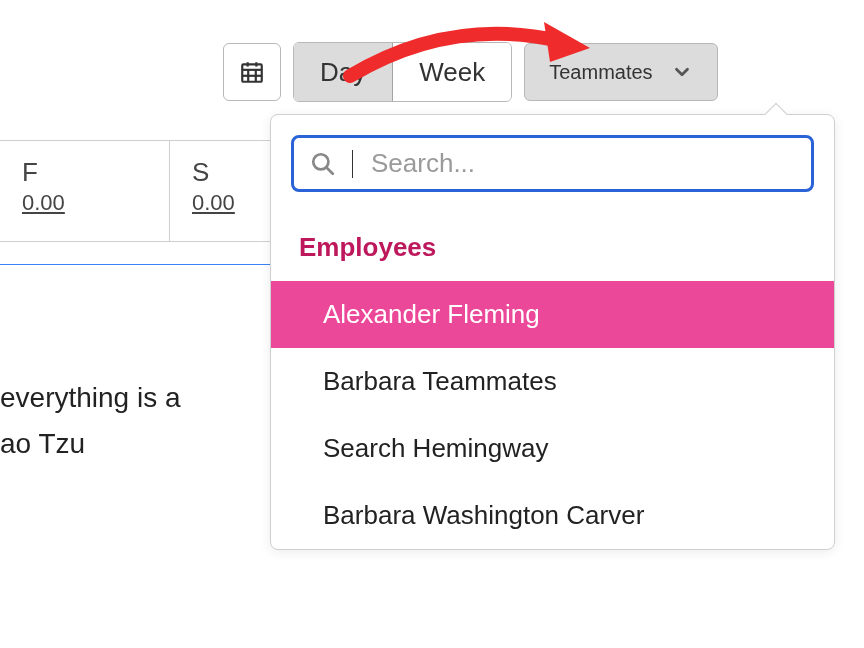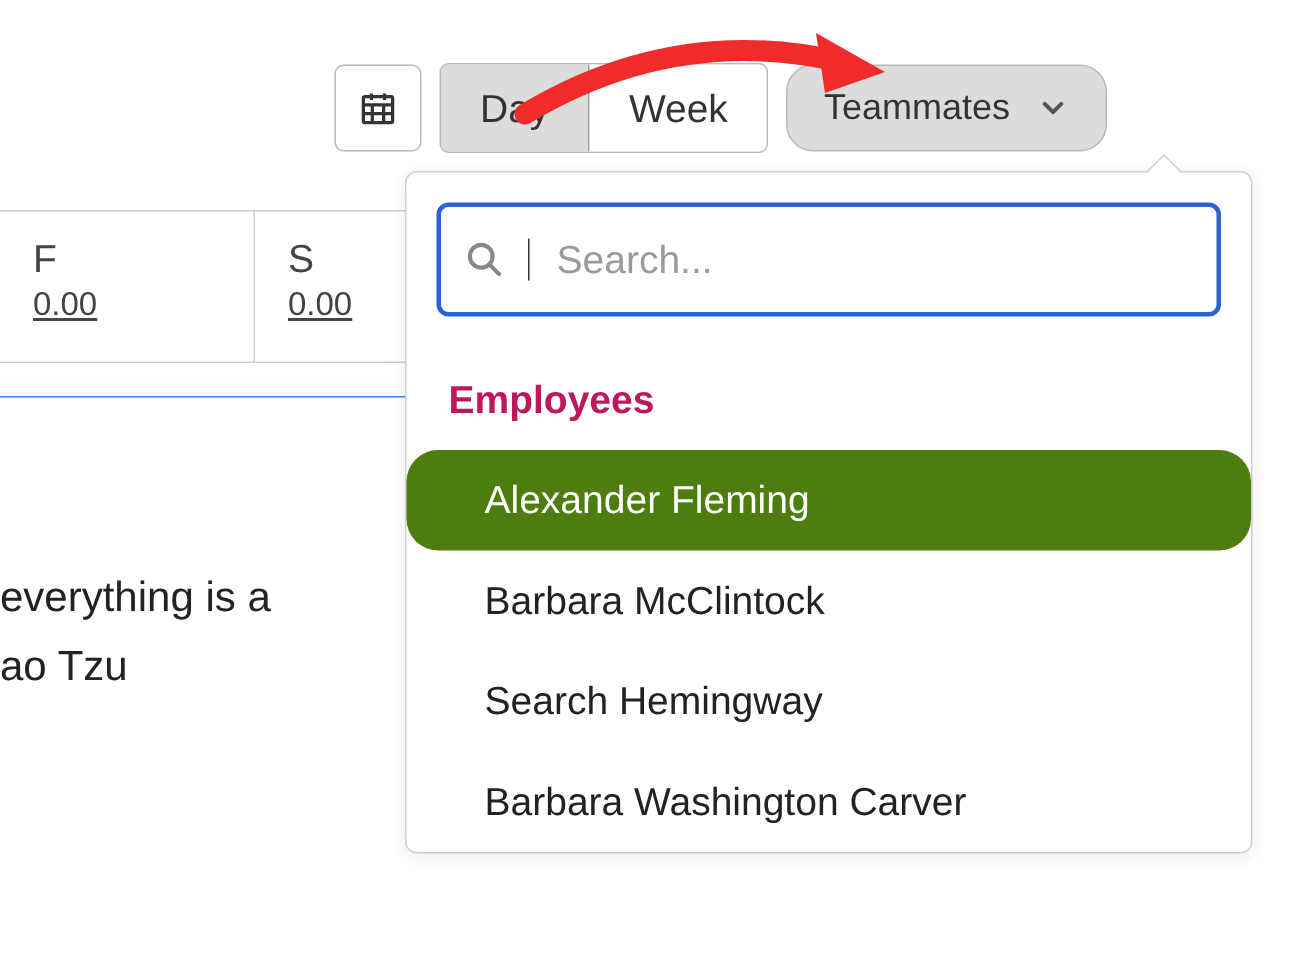--- a/index.html
+++ b/index.html
@@ -54,22 +54,22 @@
       border-left: 1px solid #a3a3a3;
     }
     .teammates-btn {
       height: 58px;
       padding: 0 24px;
       display: flex;
       align-items: center;
       gap: 18px;
       background: #dcdcdc;
       border: 1px solid #b8b8b8;
-      border-radius: 18px;
-      font-size: 24px;
+      border-radius: 6px;
+      font-size: 20px;
       color: #333;
       cursor: pointer;
     }
     .columns {
       position: absolute;
       top: 140px;
       left: 0;
       display: flex;
     }
     .col {
@@ -118,21 +118,21 @@
     }
     .search-wrap {
       padding: 20px 20px 16px 20px;
     }
     .search-field {
       display: flex;
       align-items: center;
       gap: 16px;
       border: 3px solid #2a62d8;
       border-radius: 8px;
-      height: 76px;
+      height: 57px;
       padding: 0 16px;
     }
     .search-input {
       border: none;
       outline: none;
       font-size: 26px;
       color: #333;
       flex: 1;
       background: transparent;
     }
@@ -143,23 +143,22 @@
       color: #be185d;
       padding: 24px 28px 18px 28px;
     }
     .item {
       padding: 18px 28px 18px 52px;
       font-size: 26px;
       color: #222;
       cursor: pointer;
     }
     .item.selected {
-      background: #4d7c0f;
+      background: #ec4899;
       color: #fff;
-      border-radius: 21px;
     }
     .arrow {
       position: absolute;
       top: 6px;
       left: 340px;
       pointer-events: none;
     }
     .text-cursor {
       display: inline-block;
       width: 1px;
@@ -219,21 +218,21 @@
       <svg width="26" height="26" viewBox="0 0 24 24" fill="none" stroke="#888" stroke-width="2.5" stroke-linecap="round">
         <circle cx="10" cy="10" r="7"></circle>
         <line x1="21" y1="21" x2="15" y2="15"></line>
       </svg>
       <span class="text-cursor"></span>
       <input class="search-input" placeholder="Search..." style="">
     </div>
   </div>
   <div class="group-header">Employees</div>
   <div class="item selected">Alexander Fleming</div>
-  <div class="item">Barbara McClintock</div>
+  <div class="item">Barbara Teammates</div>
   <div class="item">Search Hemingway</div>
   <div class="item">Barbara Washington Carver</div>
 </div>
 
 <svg class="arrow" width="260" height="80" viewBox="0 0 260 80">
   <path d="M 10 70 Q 110 10 220 35" stroke="#ef2b2b" stroke-width="14" fill="none" stroke-linecap="round"></path>
   <polygon points="250,42 204,16 210,56" fill="#ef2b2b"></polygon>
 </svg>
 
 </body></html>

